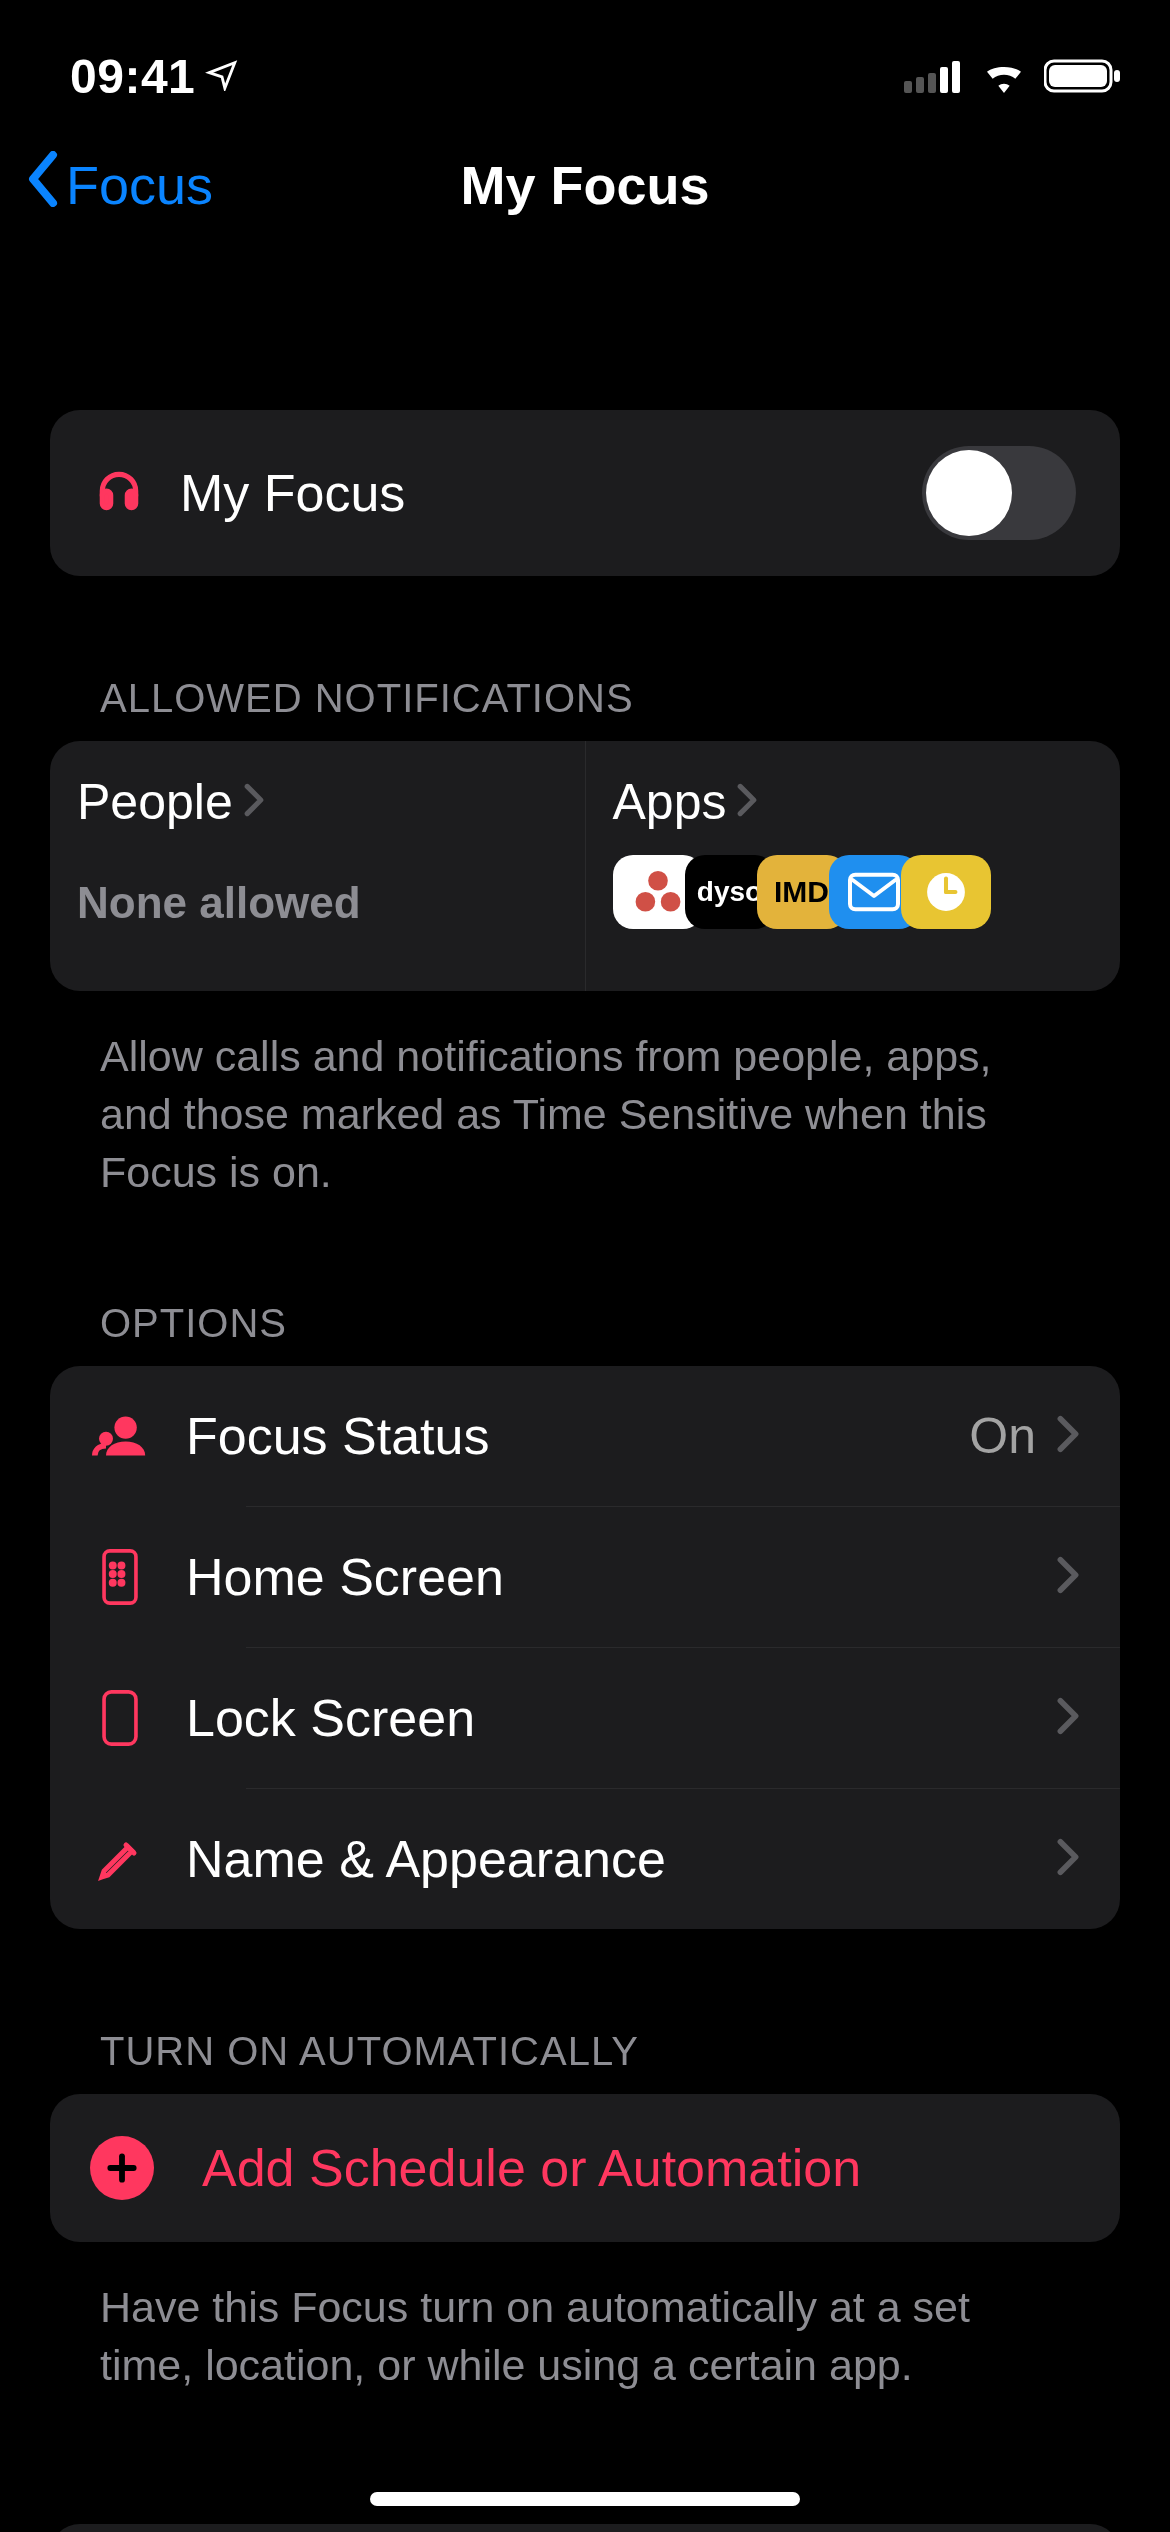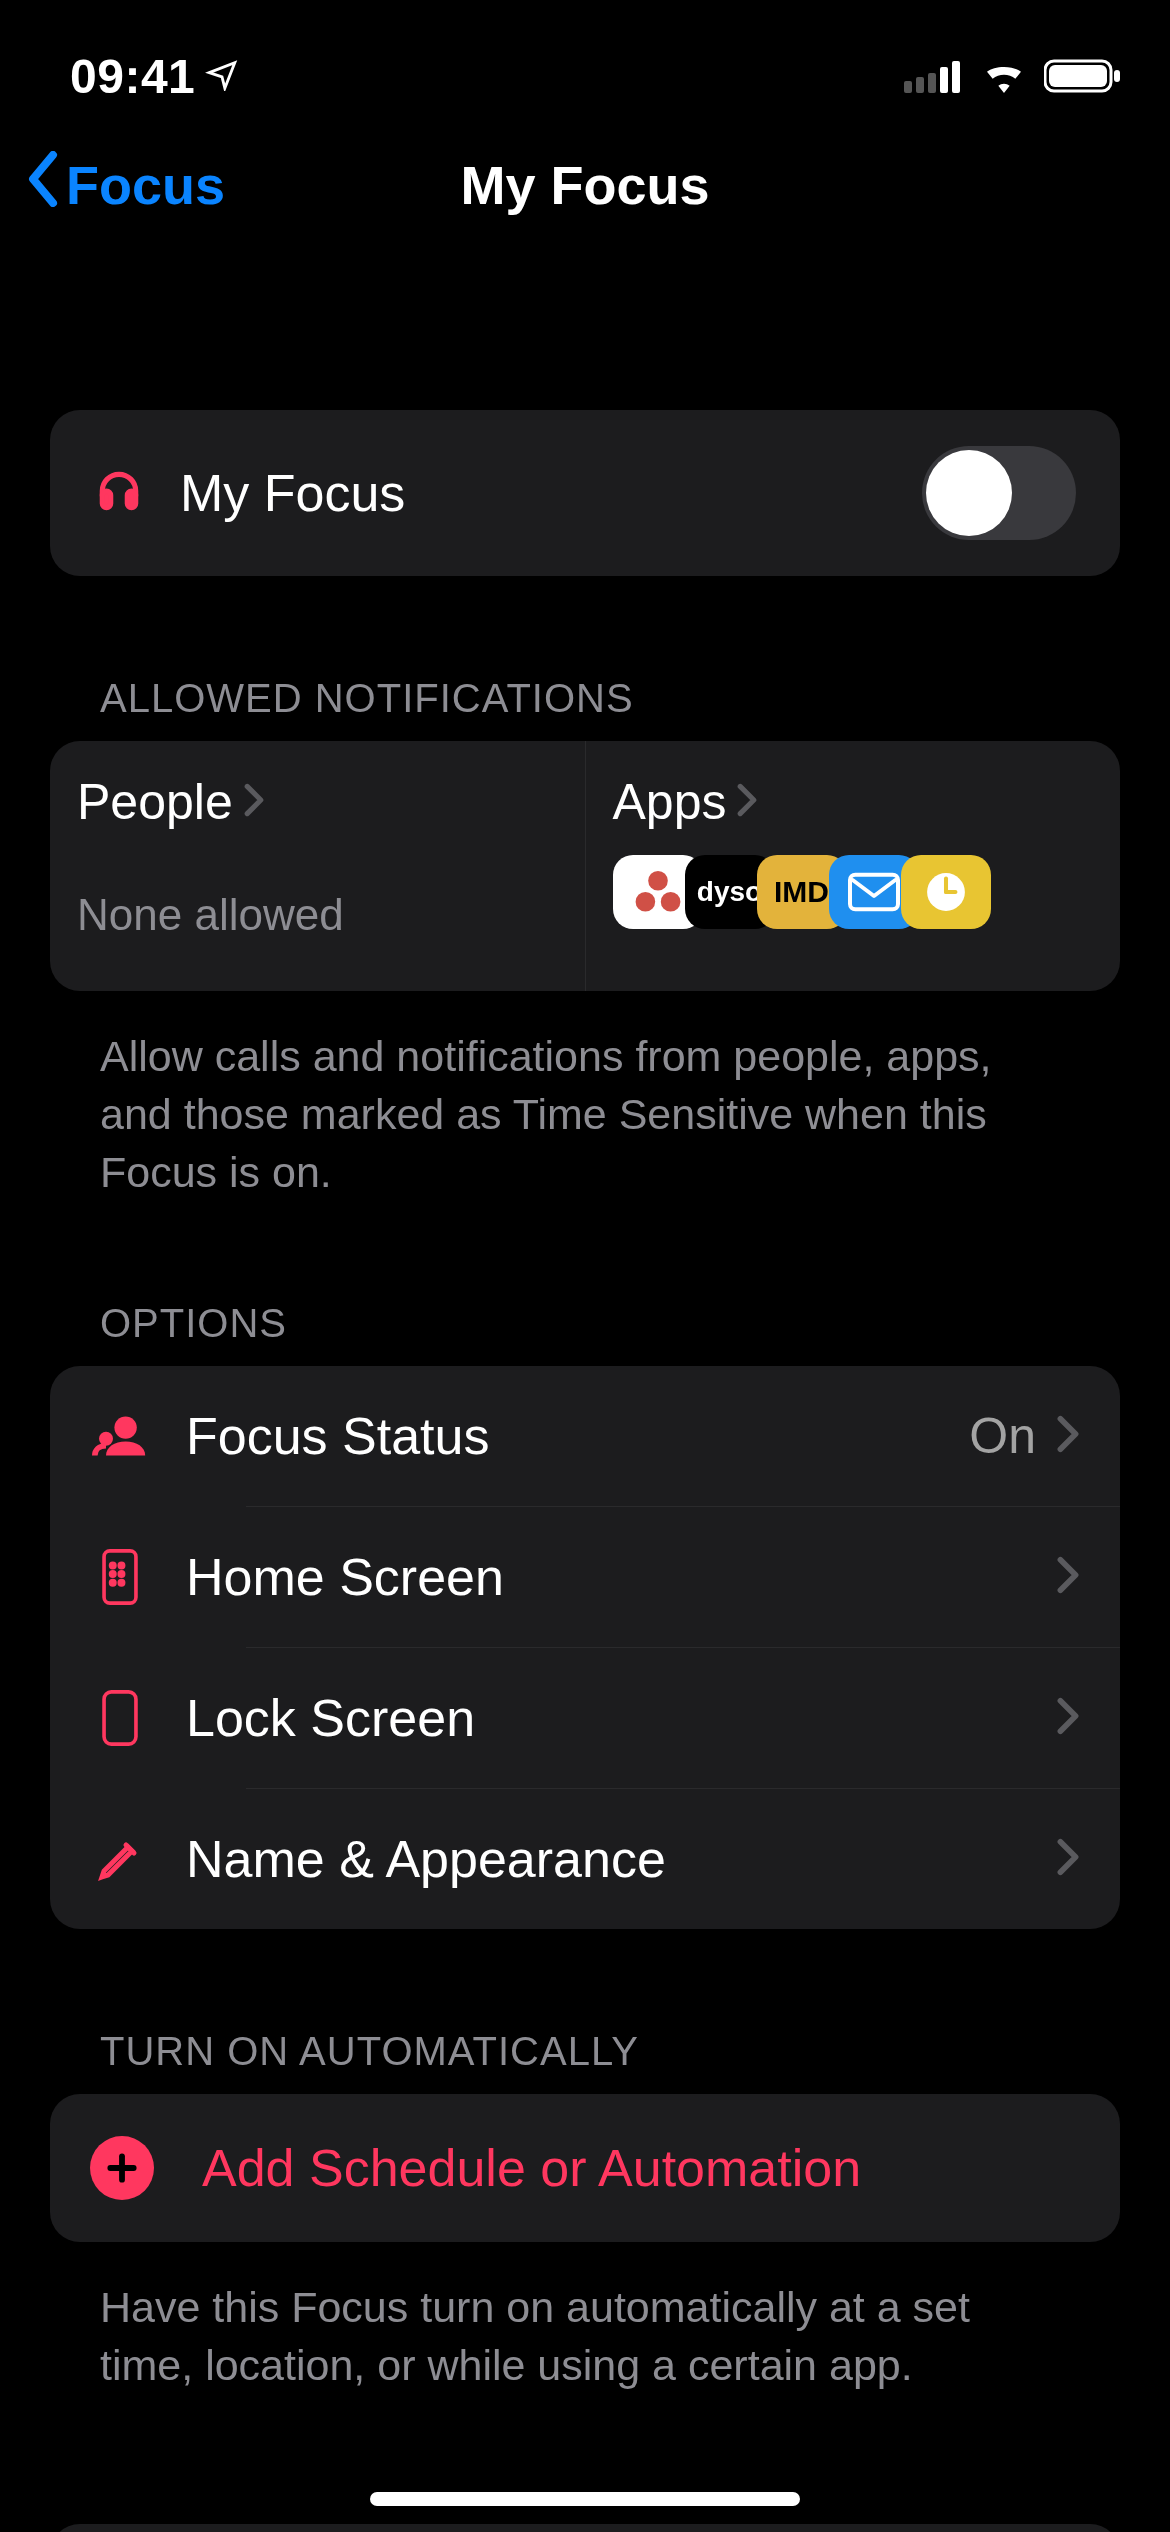--- a/index.html
+++ b/index.html
@@ -8,21 +8,21 @@
 
   
   .statusbar { display: flex; justify-content: space-between; align-items: center; padding: 32px 48px 0 70px; height: 120px; }
   .status-left { display: flex; align-items: center; gap: 10px; }
   .time { font-size: 48px; font-weight: 600; letter-spacing: 0.5px; }
   .status-right { display: flex; align-items: center; gap: 16px; }
   .status-right svg { display: block; }
 
   
   .navbar { position: relative; height: 130px; display: flex; align-items: center; padding: 0 24px; }
-  .back { display: flex; align-items: center; gap: 4px; color: #0a84ff; font-size: 54px; font-weight: 700; }
+  .back { display: flex; align-items: center; gap: 4px; color: #0a84ff; font-size: 54px; font-weight: 400; }
   .nav-title { position: absolute; left: 50%; transform: translateX(-50%); font-size: 54px; font-weight: 600; }
 
   
   .content { padding: 0 50px; }
   .card { background: #1c1c1e; border-radius: 30px; }
   .divider-line { height: 1px; background: #2a2a2c; margin-left: 196px; }
 
   
   .mt-big { margin-top: 160px; }
   .toggle-row { display: flex; align-items: center; padding: 36px 44px; }
@@ -35,21 +35,21 @@
   .section-header { color: #8d8d93; font-size: 40px; letter-spacing: 1px; margin: 100px 0 20px 50px; text-transform: uppercase; }
   .section-header.tight { }
 
   
   .split-card { display: flex; height: 250px; }
   .split-left, .split-right { flex: 1; padding: 32px 27px; position: relative; }
   .split-divider { width: 1px; background: #2a2a2c; }
   .split-title-row { display: flex; align-items: center; gap: 10px; }
   .split-title { font-size: 50px; }
   .chevron-small { color: #5a5a5e; }
-  .split-sub { color: #8d8d93; font-size: 44px; margin-top: 59px; }
+  .split-sub { color: #8d8d93; font-size: 44px; margin-top: 47px; font-weight: bold; }
 
   .app-icons { display: flex; margin-top: 24px; }
   .app-icon { width: 90px; height: 74px; border-radius: 20px; margin-right: -18px; display: flex; align-items: center; justify-content: center; font-weight: 700; }
 
   
   .footer-text { color: #8d8d93; font-size: 43px; line-height: 1.35; margin: 36px 50px 0 50px; }
 
   
   .option-row { display: flex; align-items: center; padding: 40px 40px; }
   .option-icon { width: 60px; display: flex; justify-content: center; color: #ff375f; }

